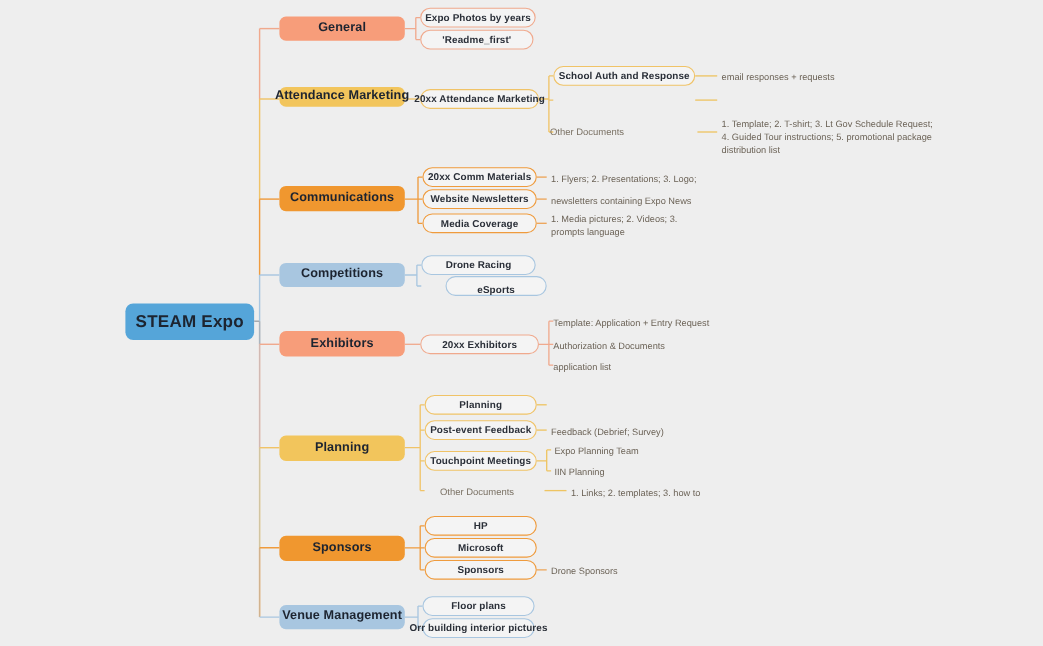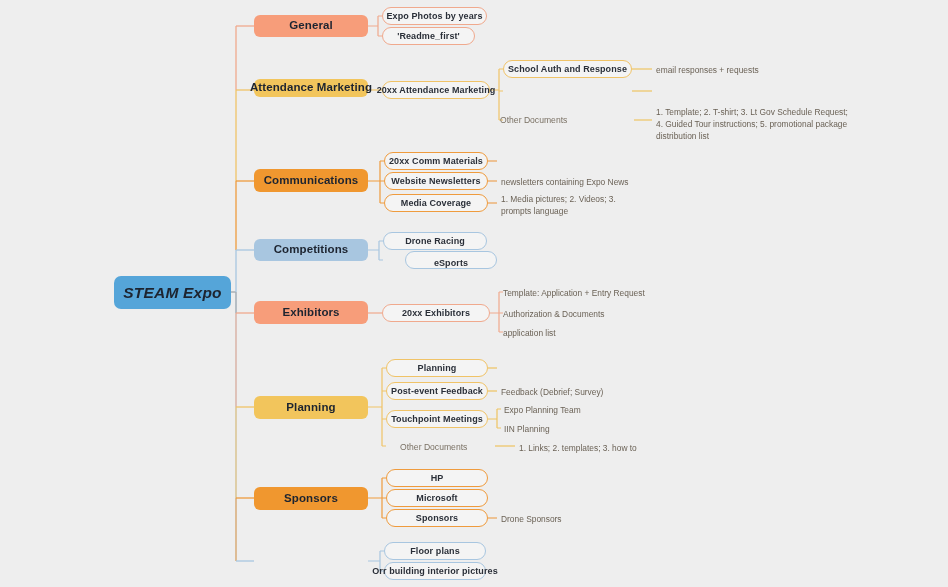--- a/index.html
+++ b/index.html
@@ -124,31 +124,31 @@
     <path d="M488,391 L497,391" stroke="#eec462" stroke-width="1.2" fill="none"></path>
     <path d="M488,419 L497,419 M497,409 L497,428 M497,409 L501,409 M497,428 L501,428" stroke="#eec462" stroke-width="1.2" fill="none"></path>
     <path d="M495,446 L515,446" stroke="#eec462" stroke-width="1.2" fill="none"></path>
 
     <path d="M368,498 L382,498 M382,478 L382,518 M382,478 L386,478 M382,498 L386,498 M382,518 L386,518" stroke="#ef9b3d" stroke-width="1.2" fill="none"></path>
     <path d="M488,518 L497,518" stroke="#eda457" stroke-width="1.2" fill="none"></path>
 
     <path d="M368,561 L380,561 M380,551 L380,571 M380,551 L384,551 M380,571 L384,571" stroke="#a8c6e0" stroke-width="1.2" fill="none"></path>
   </svg>
 
-  <div class="node root" style="left:114px; top:276px; width:117px; height:33px; background:#55a5d9;font-style:italic;">
+  <div class="node root" style="left:114px; top:276px; width:117px; height:33px; background:#55a5d9;">
     <span>STEAM Expo</span>
   </div>
 
   <div class="node branch" style="left:254px; top:15px; width:114px; height:22px; background:#f79d7a;">
     <span>General</span>
   </div>
   <div class="node child" style="left:382px; top:7px; width:105px; height:18px; border-color:#f0a98d;">
     <span>Expo Photos by years</span>
   </div>
-  <div class="node child" style="left:382px; top:27px; width:93px; height:18px; border-color:#f0a98d;">
+  <div class="node child" style="left:382px; top:27px; width:103px; height:18px; border-color:#f0a98d;">
     <span>'Readme_first'</span>
   </div>
 
   <div class="node branch" style="left:254px; top:79px; width:114px; height:18px; background:#f2c55c;">
     <span>Attendance Marketing</span>
   </div>
   <div class="node child" style="left:382px; top:81px; width:108px; height:18px; border-color:#f0c367;">
     <span>20xx Attendance Marketing</span>
   </div>
   <div class="node child" style="left:503px; top:60px; width:129px; height:18px; border-color:#f0c367;">
@@ -159,20 +159,21 @@
   <div class="leaf" style="left:656px; top:106px; width:250px;">1. Template; 2. T-shirt; 3. Lt Gov Schedule Request;
 4. Guided Tour instructions; 5. promotional package
 distribution list</div>
 
   <div class="node branch" style="left:254px; top:169px; width:114px; height:23px; background:#f0972f;">
     <span>Communications</span>
   </div>
   <div class="node child" style="left:384px; top:152px; width:104px; height:18px; border-color:#ef9b3d;">
     <span>20xx Comm Materials</span>
   </div>
+  <div class="leaf" style="left:501px; top:156px; width:230px;">1. Flyers; 2. Presentations;  3. Logo;</div>
   <div class="node child" style="left:384px; top:172px; width:104px; height:18px; border-color:#ef9b3d;">
     <span>Website Newsletters</span>
   </div>
   <div class="leaf" style="left:501px; top:176px; width:230px;">newsletters containing Expo News</div>
   <div class="node child" style="left:384px; top:194px; width:104px; height:18px; border-color:#ef9b3d;">
     <span>Media Coverage</span>
   </div>
   <div class="leaf" style="left:501px; top:193px; width:160px;">1. Media pictures; 2. Videos; 3.
 prompts language</div>
 
@@ -221,20 +222,23 @@
     <span>HP</span>
   </div>
   <div class="node child" style="left:386px; top:489px; width:102px; height:18px; border-color:#ef9b3d;">
     <span>Microsoft</span>
   </div>
   <div class="node child" style="left:386px; top:509px; width:102px; height:18px; border-color:#ef9b3d;">
     <span>Sponsors</span>
   </div>
   <div class="leaf" style="left:501px; top:513px; width:180px;">Drone Sponsors</div>
 
+  <div class="node branch" style="left:254px; top:550px; width:114px; height:22px; background:#a8c6e0;">
+    <span>Venue Management</span>
+  </div>
   <div class="node child" style="left:384px; top:542px; width:102px; height:18px; border-color:#a8c6e0;">
     <span>Floor plans</span>
   </div>
   <div class="node child" style="left:384px; top:562px; width:102px; height:18px; border-color:#a8c6e0;">
     <span>Orr building interior pictures</span>
   </div>
 
 </div>
 
 </body></html>

